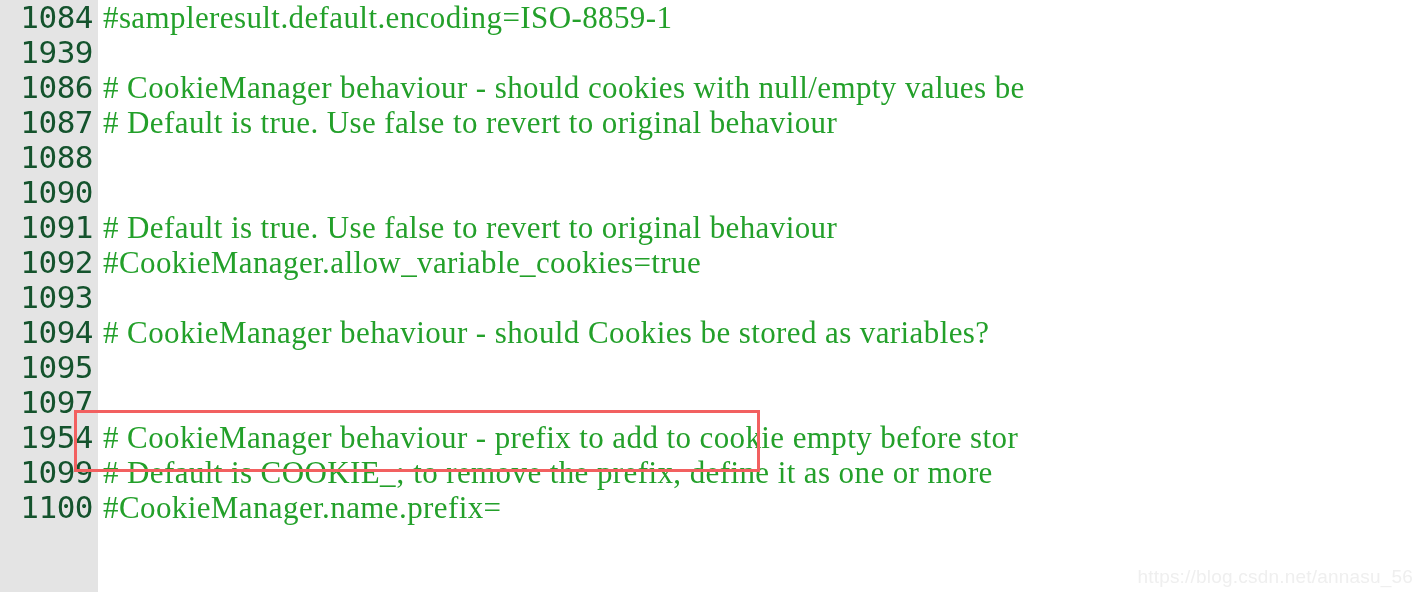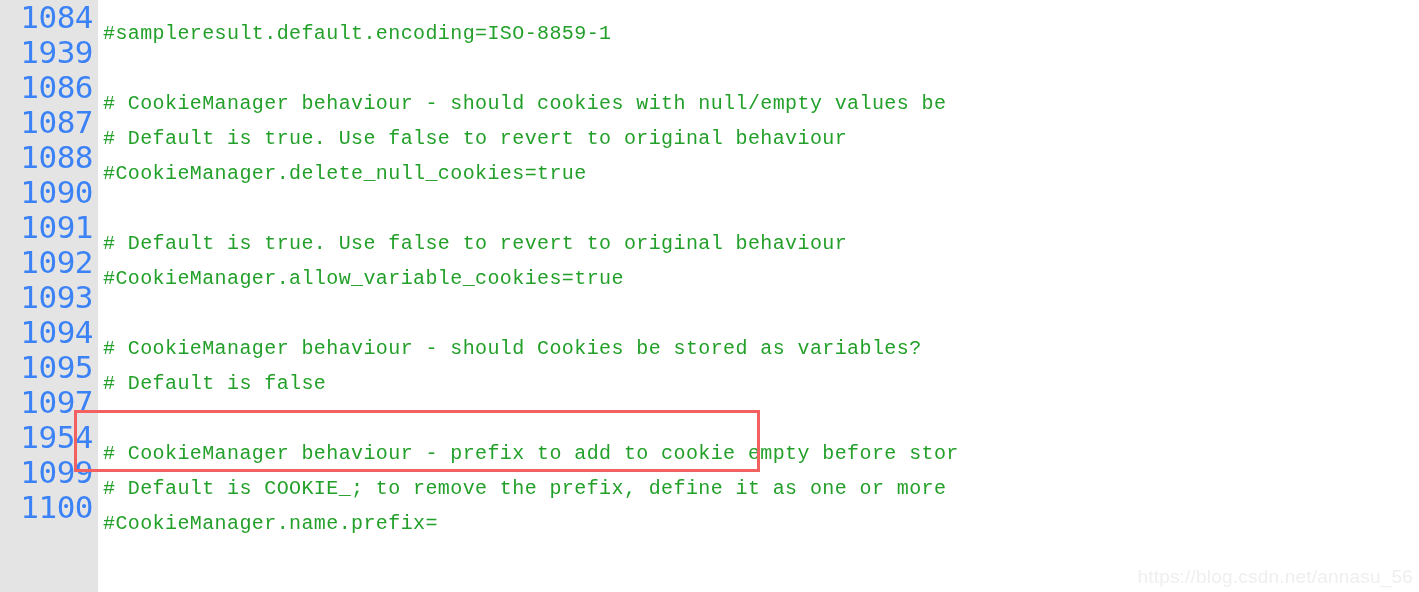--- a/index.html
+++ b/index.html
@@ -46,34 +46,34 @@
     right: 0;
     height: 35px;
     background: #e6e6fa;
   }
   .ln {
     position: absolute;
     left: 0;
     top: 0;
     width: 93px;
     text-align: right;
-    color: #3b82f6;
+    color: #14532d;
     font-size: 31px;
     line-height: 35px;
     font-family: "DejaVu Sans Mono", monospace;
     letter-spacing: -0.5px;
   }
   .lt {
     position: absolute;
     left: 103px;
-    top: 16px;
+    top: 0;
     height: 35px;
     line-height: 35px;
-    font-size: 20px;
-    font-family: Liberation Mono, monospace;
+    font-size: 31px;
+    font-family: Liberation Serif, serif;
     letter-spacing: 0.4px;
     white-space: pre;
   }
   .lt.comment { color: #23a02a; }
   .lt.active  { color: #18181f; }
   .eqsign { color: #e01010; font-weight: bold; }
   #annotation-box {
     position: absolute;
     left: 74px;
     top: 410px;
@@ -99,27 +99,27 @@
 
 <div id="editor">
 
   <div id="gutter-bg"></div>
 
   <div id="code-lines">
       <div class="code-line"><div class="ln">1084</div><div class="lt comment">#sampleresult.default.encoding=ISO-8859-1</div></div>
       <div class="code-line"><div class="ln">1939</div><div class="lt comment"></div></div>
       <div class="code-line"><div class="ln">1086</div><div class="lt comment"># CookieManager behaviour - should cookies with null/empty values be</div></div>
       <div class="code-line"><div class="ln">1087</div><div class="lt comment"># Default is true. Use false to revert to original behaviour</div></div>
-      <div class="code-line"><div class="ln">1088</div><div class="lt comment">#CookieManager.delete_null_cookies=true</div></div>
+      <div class="code-line"><div class="ln">1088</div></div>
       <div class="code-line"><div class="ln">1090</div></div>
       <div class="code-line"><div class="ln">1091</div><div class="lt comment"># Default is true. Use false to revert to original behaviour</div></div>
       <div class="code-line"><div class="ln">1092</div><div class="lt comment">#CookieManager.allow_variable_cookies=true</div></div>
       <div class="code-line"><div class="ln">1093</div><div class="lt comment"></div></div>
       <div class="code-line"><div class="ln">1094</div><div class="lt comment"># CookieManager behaviour - should Cookies be stored as variables?</div></div>
-      <div class="code-line"><div class="ln">1095</div><div class="lt comment"># Default is false</div></div>
+      <div class="code-line"><div class="ln">1095</div></div>
       <div class="code-line"><div class="ln">1097</div><div class="lt comment"></div></div>
       <div class="code-line"><div class="ln">1954</div><div class="lt comment"># CookieManager behaviour - prefix to add to cookie empty before stor</div></div>
       <div class="code-line"><div class="ln">1099</div><div class="lt comment"># Default is COOKIE_; to remove the prefix, define it as one or more</div></div>
       <div class="code-line"><div class="ln">1100</div><div class="lt comment">#CookieManager.name.prefix=</div></div>
     </div>
 
   <div id="annotation-box"></div>
 
   <div id="watermark">https://blog.csdn.net/annasu_56</div>
 

